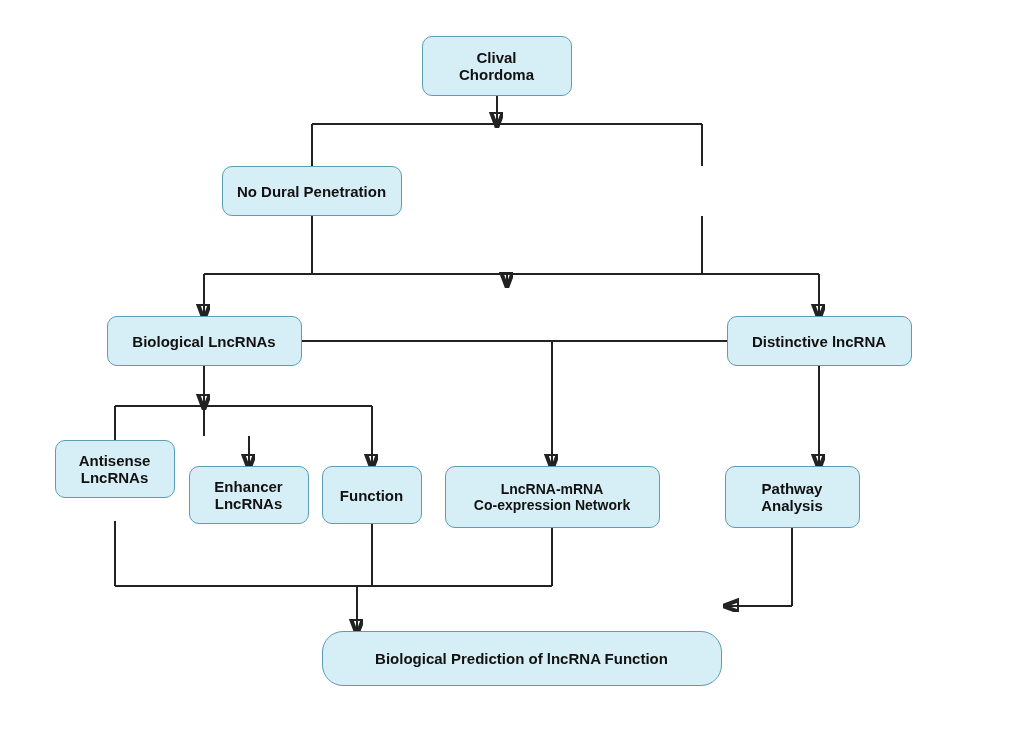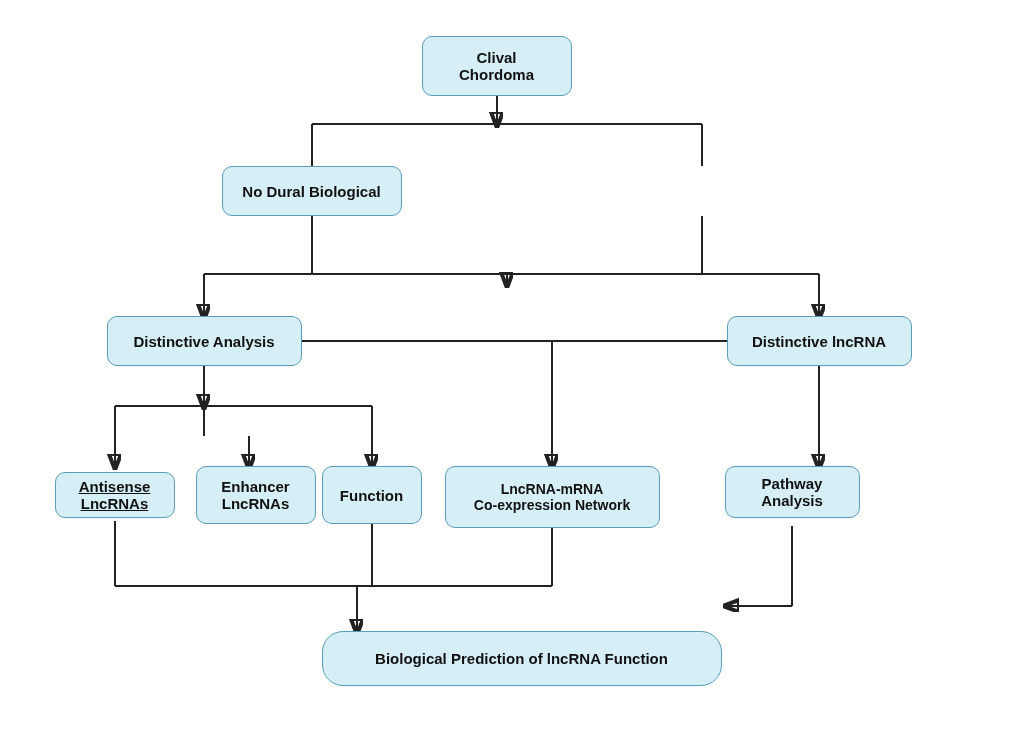--- a/index.html
+++ b/index.html
@@ -111,31 +111,31 @@
 
     <line x1="525" y1="510" x2="525" y2="570"></line>
     <line x1="515" y1="570" x2="525" y2="570"></line>
 
     <line x1="765" y1="510" x2="765" y2="590"></line>
     <line x1="765" y1="590" x2="700" y2="590" marker-end="url(#arrow)"></line>
   </svg>
 
   <div class="node" style="left:395px;top:20px;width:150px;height:60px;">Clival<br>Chordoma</div>
 
-  <div class="node" style="left:195px;top:150px;width:180px;height:50px;">No Dural Biological</div>
+  <div class="node" style="left:195px;top:150px;width:180px;height:50px;">No Dural Penetration</div>
 
 
-  <div class="node" style="left:80px;top:300px;width:195px;height:50px;">Distinctive Analysis</div>
+  <div class="node" style="left:80px;top:300px;width:195px;height:50px;">Biological LncRNAs</div>
 
   <div class="node" style="left:700px;top:300px;width:185px;height:50px;">Distinctive lncRNA</div>
 
-  <div class="node" style="left:28px;top:456px;width:120px;height:46px;text-decoration:underline;">Antisense<br>LncRNAs</div>
+  <div class="node" style="left:28px;top:424px;width:120px;height:58px;">Antisense<br>LncRNAs</div>
 
-  <div class="node" style="left:169px;top:450px;width:120px;height:58px;">Enhancer<br>LncRNAs</div>
+  <div class="node" style="left:162px;top:450px;width:120px;height:58px;">Enhancer<br>LncRNAs</div>
 
   <div class="node" style="left:295px;top:450px;width:100px;height:58px;">Function</div>
 
   <div class="node" style="left:418px;top:450px;width:215px;height:62px;font-size:14px;">LncRNA-mRNA<br>Co-expression Network</div>
 
-  <div class="node" style="left:698px;top:450px;width:135px;height:52px;">Pathway<br>Analysis</div>
+  <div class="node" style="left:698px;top:450px;width:135px;height:62px;">Pathway<br>Analysis</div>
 
   <div class="node" style="left:295px;top:615px;width:400px;height:55px;font-size:15px;border-radius:21px;">Biological Prediction of lncRNA Function</div>
 </div>
 
 </body></html>

